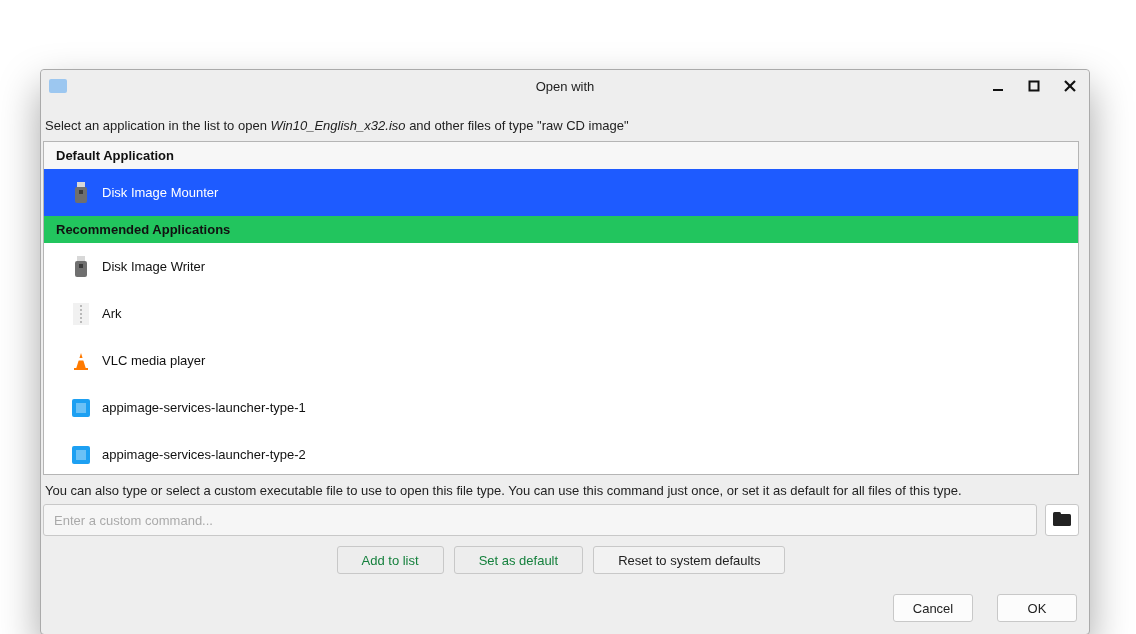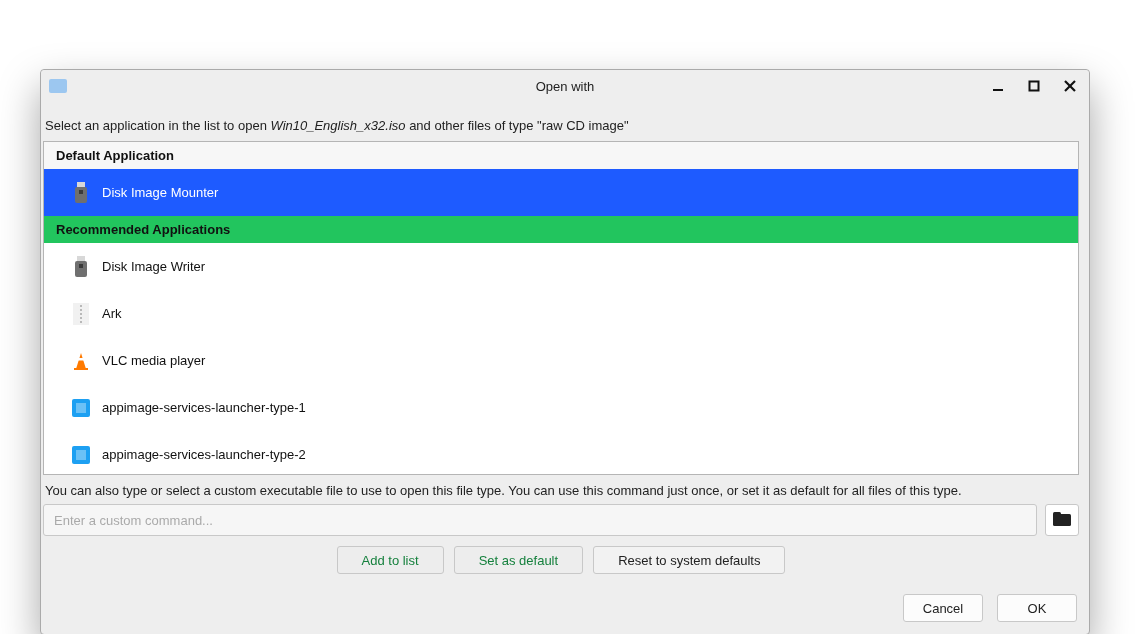--- a/index.html
+++ b/index.html
@@ -140,21 +140,21 @@
     cursor: pointer;
   }
   .btn.disabled {
     color: #15803d;
     background: #ededed;
     cursor: default;
   }
 
   .footer-buttons {
     display: flex;
-    gap: 14px;
+    gap: 24px;
     justify-content: flex-end;
     padding: 14px 2px 2px 2px;
   }
   .footer-buttons .btn { min-width: 80px; padding: 0 18px; background:#fcfcfc;}
 </style>
 </head>
 <body>
 
 <div class="window">
 

